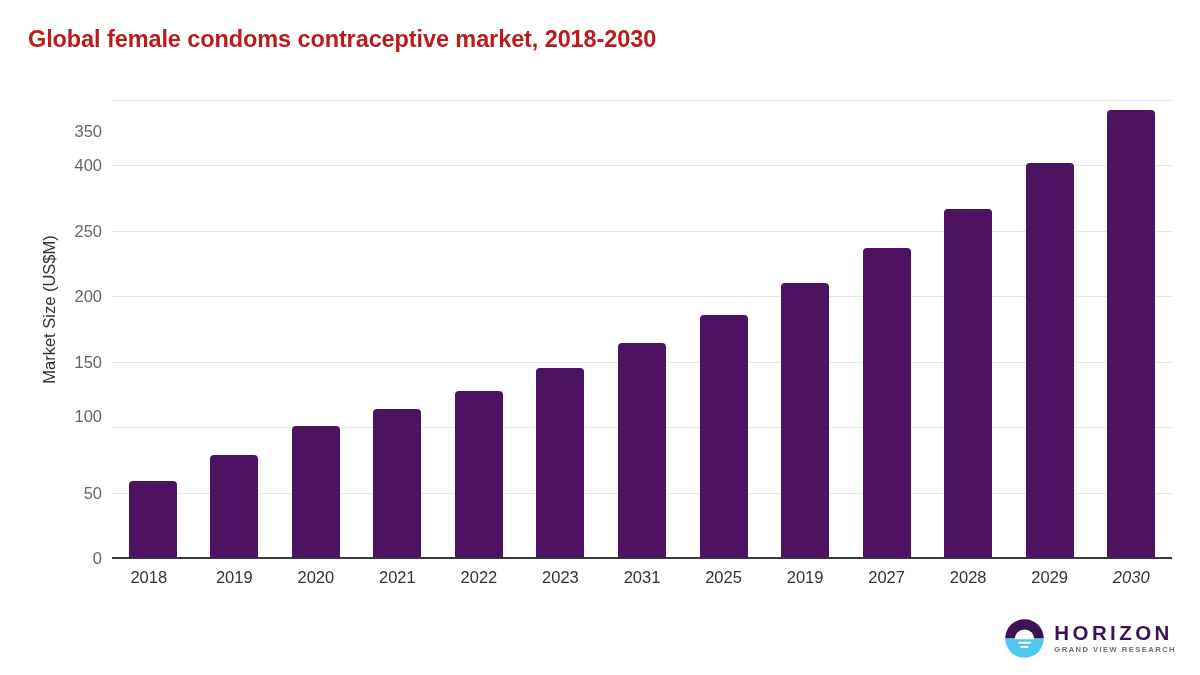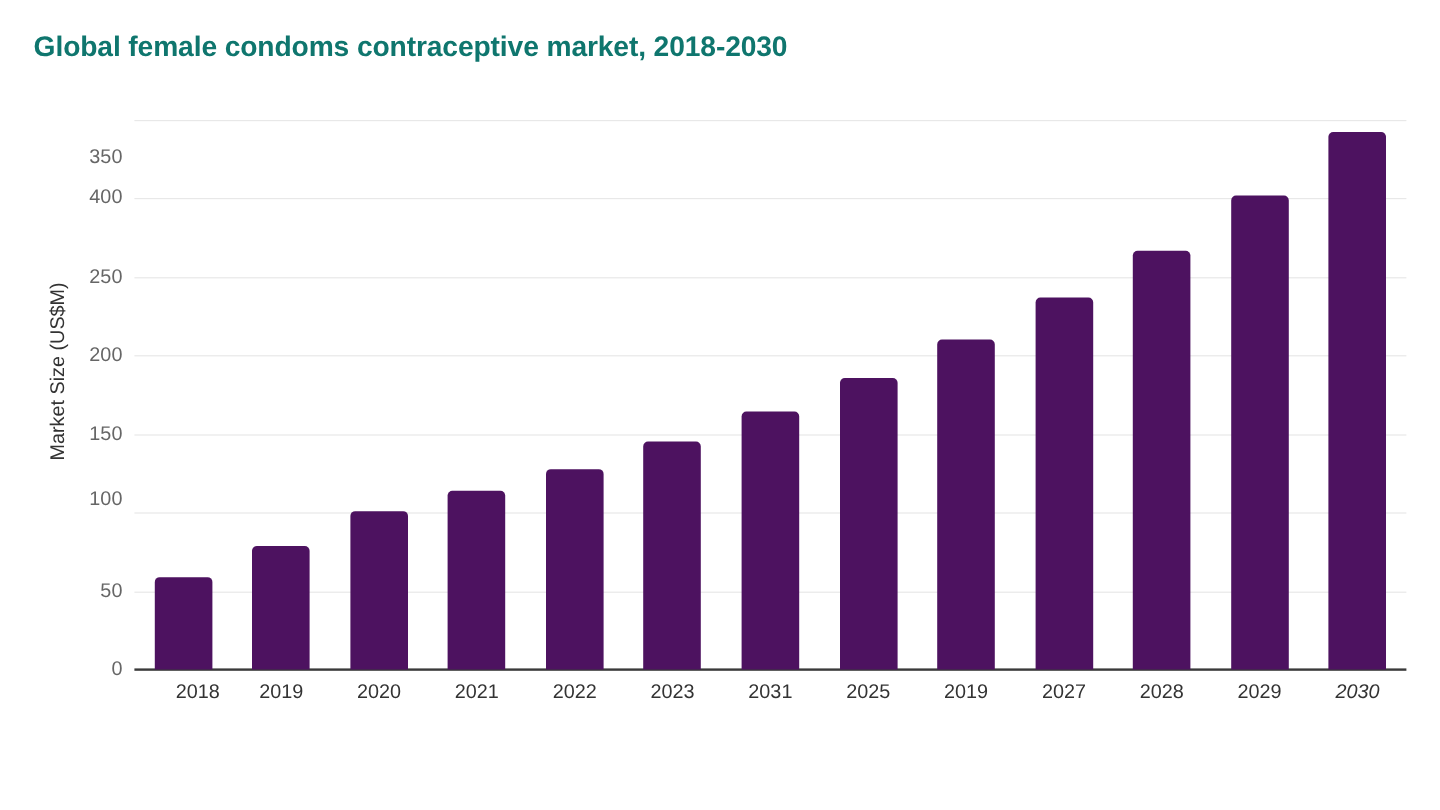--- a/index.html
+++ b/index.html
@@ -20,21 +20,21 @@
     background: #ffffff;
   }
 
   
   .chart-title {
     position: absolute;
     left: 28px;
     top: 26px;
     font-size: 23.5px;
     font-weight: bold;
-    color: #0f766e;
+    color: #b91c1c;
     letter-spacing: -0.1px;
     white-space: nowrap;
   }
 
   
   .plot-wrap {
     position: absolute;
     left: 0;
     top: 0;
     width: 1200px;
@@ -222,32 +222,52 @@
           <div class="bar" title="2028: 267" style="height: 349.389px; background: rgb(77, 18, 96);"></div>
         </div>
         <div class="bar-slot" style="left: 896.923px; width: 81.5385px;">
           <div class="bar" title="2029: 302" style="height: 395.189px; background: rgb(77, 18, 96);"></div>
         </div>
         <div class="bar-slot" style="left: 978.462px; width: 81.5385px;">
           <div class="bar" title="2030: 342" style="height: 447.531px; background: rgb(77, 18, 96);"></div>
         </div>
       </div>
     <div id="xtick-layer">
-        <div class="x-tick-label" style="left: 124px; width: 81.5385px; text-align: center;">2018</div>
+        <div class="x-tick-label" style="left: 108px; width: 81.5385px; text-align: center;">2018</div>
         <div class="x-tick-label" style="left: 193.538px; width: 81.5385px;">2019</div>
         <div class="x-tick-label" style="left: 275.077px; width: 81.5385px;">2020</div>
         <div class="x-tick-label" style="left: 356.615px; width: 81.5385px;">2021</div>
         <div class="x-tick-label" style="left: 438.154px; width: 81.5385px;">2022</div>
         <div class="x-tick-label" style="left: 519.692px; width: 81.5385px;">2023</div>
         <div class="x-tick-label" style="left: 601.231px; width: 81.5385px;">2031</div>
         <div class="x-tick-label" style="left: 682.769px; width: 81.5385px;">2025</div>
         <div class="x-tick-label" style="left: 764.308px; width: 81.5385px;">2019</div>
         <div class="x-tick-label" style="left: 845.846px; width: 81.5385px;">2027</div>
         <div class="x-tick-label" style="left: 927.385px; width: 81.5385px;">2028</div>
         <div class="x-tick-label" style="left: 1008.92px; width: 81.5385px;">2029</div>
         <div class="x-tick-label" style="left: 1090.46px; width: 81.5385px; font-style: italic;">2030</div>
       </div>
 
   </div>
 
 
+  <div class="logo">
+    <svg class="logo-mark" viewBox="0 0 100 100">
+      <defs>
+        <clipPath id="circ">
+            <circle cx="50" cy="50" r="47"></circle>
+          </clipPath>
+      </defs>
+      <g clip-path="url(#circ)">
+        <rect x="0" y="0" width="100" height="50" fill="#3d1152"></rect>
+        <rect x="0" y="50" width="100" height="50" fill="#4fc8ee"></rect>
+        <path d="M26 52 a24 24 0 0 1 48 0 z" fill="#ffffff"></path>
+        <rect x="34" y="58" width="32" height="5" rx="2.5" fill="#ffffff"></rect>
+        <rect x="40" y="68" width="20" height="5" rx="2.5" fill="#ffffff"></rect>
+      </g>
+    </svg>
+    <div class="logo-text">
+      <div class="logo-word">HORIZON</div>
+      <div class="logo-sub">GRAND VIEW RESEARCH</div>
+    </div>
+  </div>
 
 </div>
 
 </body></html>

